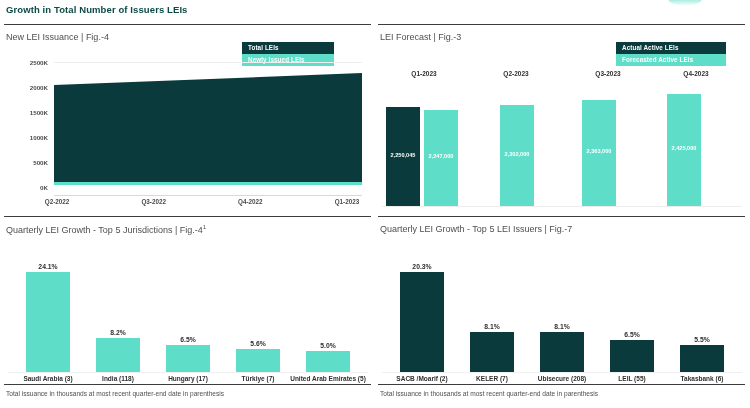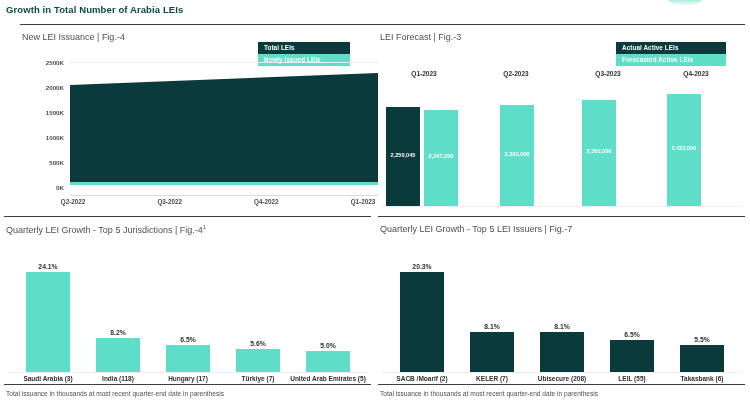--- a/index.html
+++ b/index.html
@@ -20,21 +20,21 @@
   .corner-arc {
     position: absolute; right: 48px; top: -16px;
     width: 34px; height: 22px;
     border-radius: 0 0 60px 60px / 0 0 26px 26px;
     background: linear-gradient(180deg,#45d2bd 0%, #6ee0cd 55%, #ffffff 100%);
     opacity: .95;
   }
 
   
   .quad { position: absolute; width: 367px; }
-  .q-tl { left: 4px;   top: 24px;  height: 186px; margin-left: 16px; }
+  .q-tl { left: 4px;   top: 24px;  height: 186px; }
   .q-tr { left: 378px; top: 24px;  height: 186px; }
   .q-bl { left: 4px;   top: 216px; height: 190px; }
   .q-br { left: 378px; top: 216px; height: 190px; }
 
   .rule-top {
     position: absolute; left: 0; top: 0; width: 367px;
     border-top: 1px solid #3d3d3d;
   }
   .panel-title {
     position: absolute; left: 2px; top: 8px;
@@ -145,21 +145,21 @@
   .footnote {
     position: absolute; left: 2px; top: 174px;
     font-size: 6.6px; color: #4f4f4f; white-space: nowrap;
   }
 </style>
 </head>
 <body>
 
 <div class="page">
 
-  <div class="page-title">Growth in Total Number of Arabia LEIs</div>
+  <div class="page-title">Growth in Total Number of Issuers LEIs</div>
   <div class="corner-arc"></div>
 
   <div class="quad q-tl">
     <div class="rule-top"></div>
     <div class="panel-title">New LEI Issuance | Fig.-4</div>
 
     <div class="legend" style="left:238px; top:18px;">
       <div class="legend-row dark">Total LEIs</div>
       <div class="legend-row light">Newly Issued LEIs</div>
     </div>

